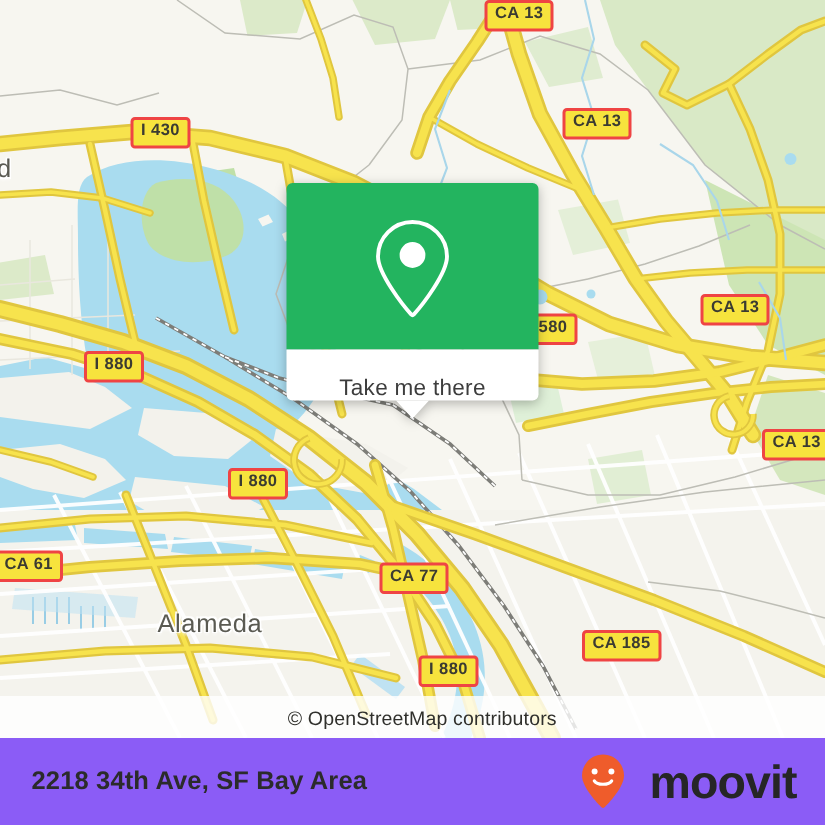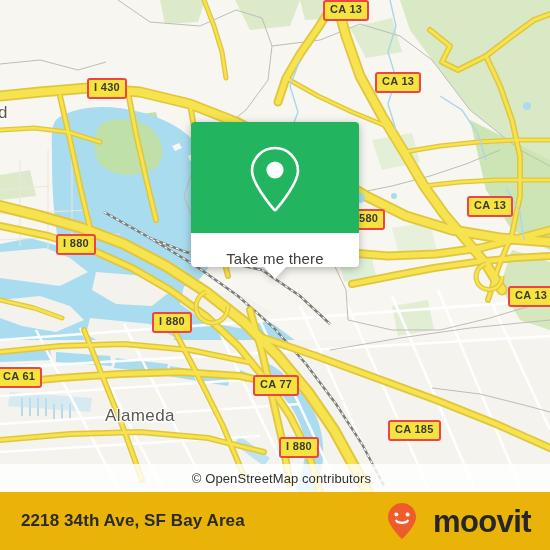--- a/index.html
+++ b/index.html
@@ -127,21 +127,21 @@
     letter-spacing: .1px;
   }
 
   
   #footer {
     position: absolute;
     left: 0;
     top: 492px;
     width: 550px;
     height: 58px;
-    background: #eab308;
+    background: #8b5cf6;
     display: flex;
     align-items: center;
     justify-content: space-between;
     box-sizing: border-box;
     padding: 0 19px 0 21px;
   }
   #footer-address {
     color: #2b2b2b;
     font-size: 17px;
     font-weight: bold;

